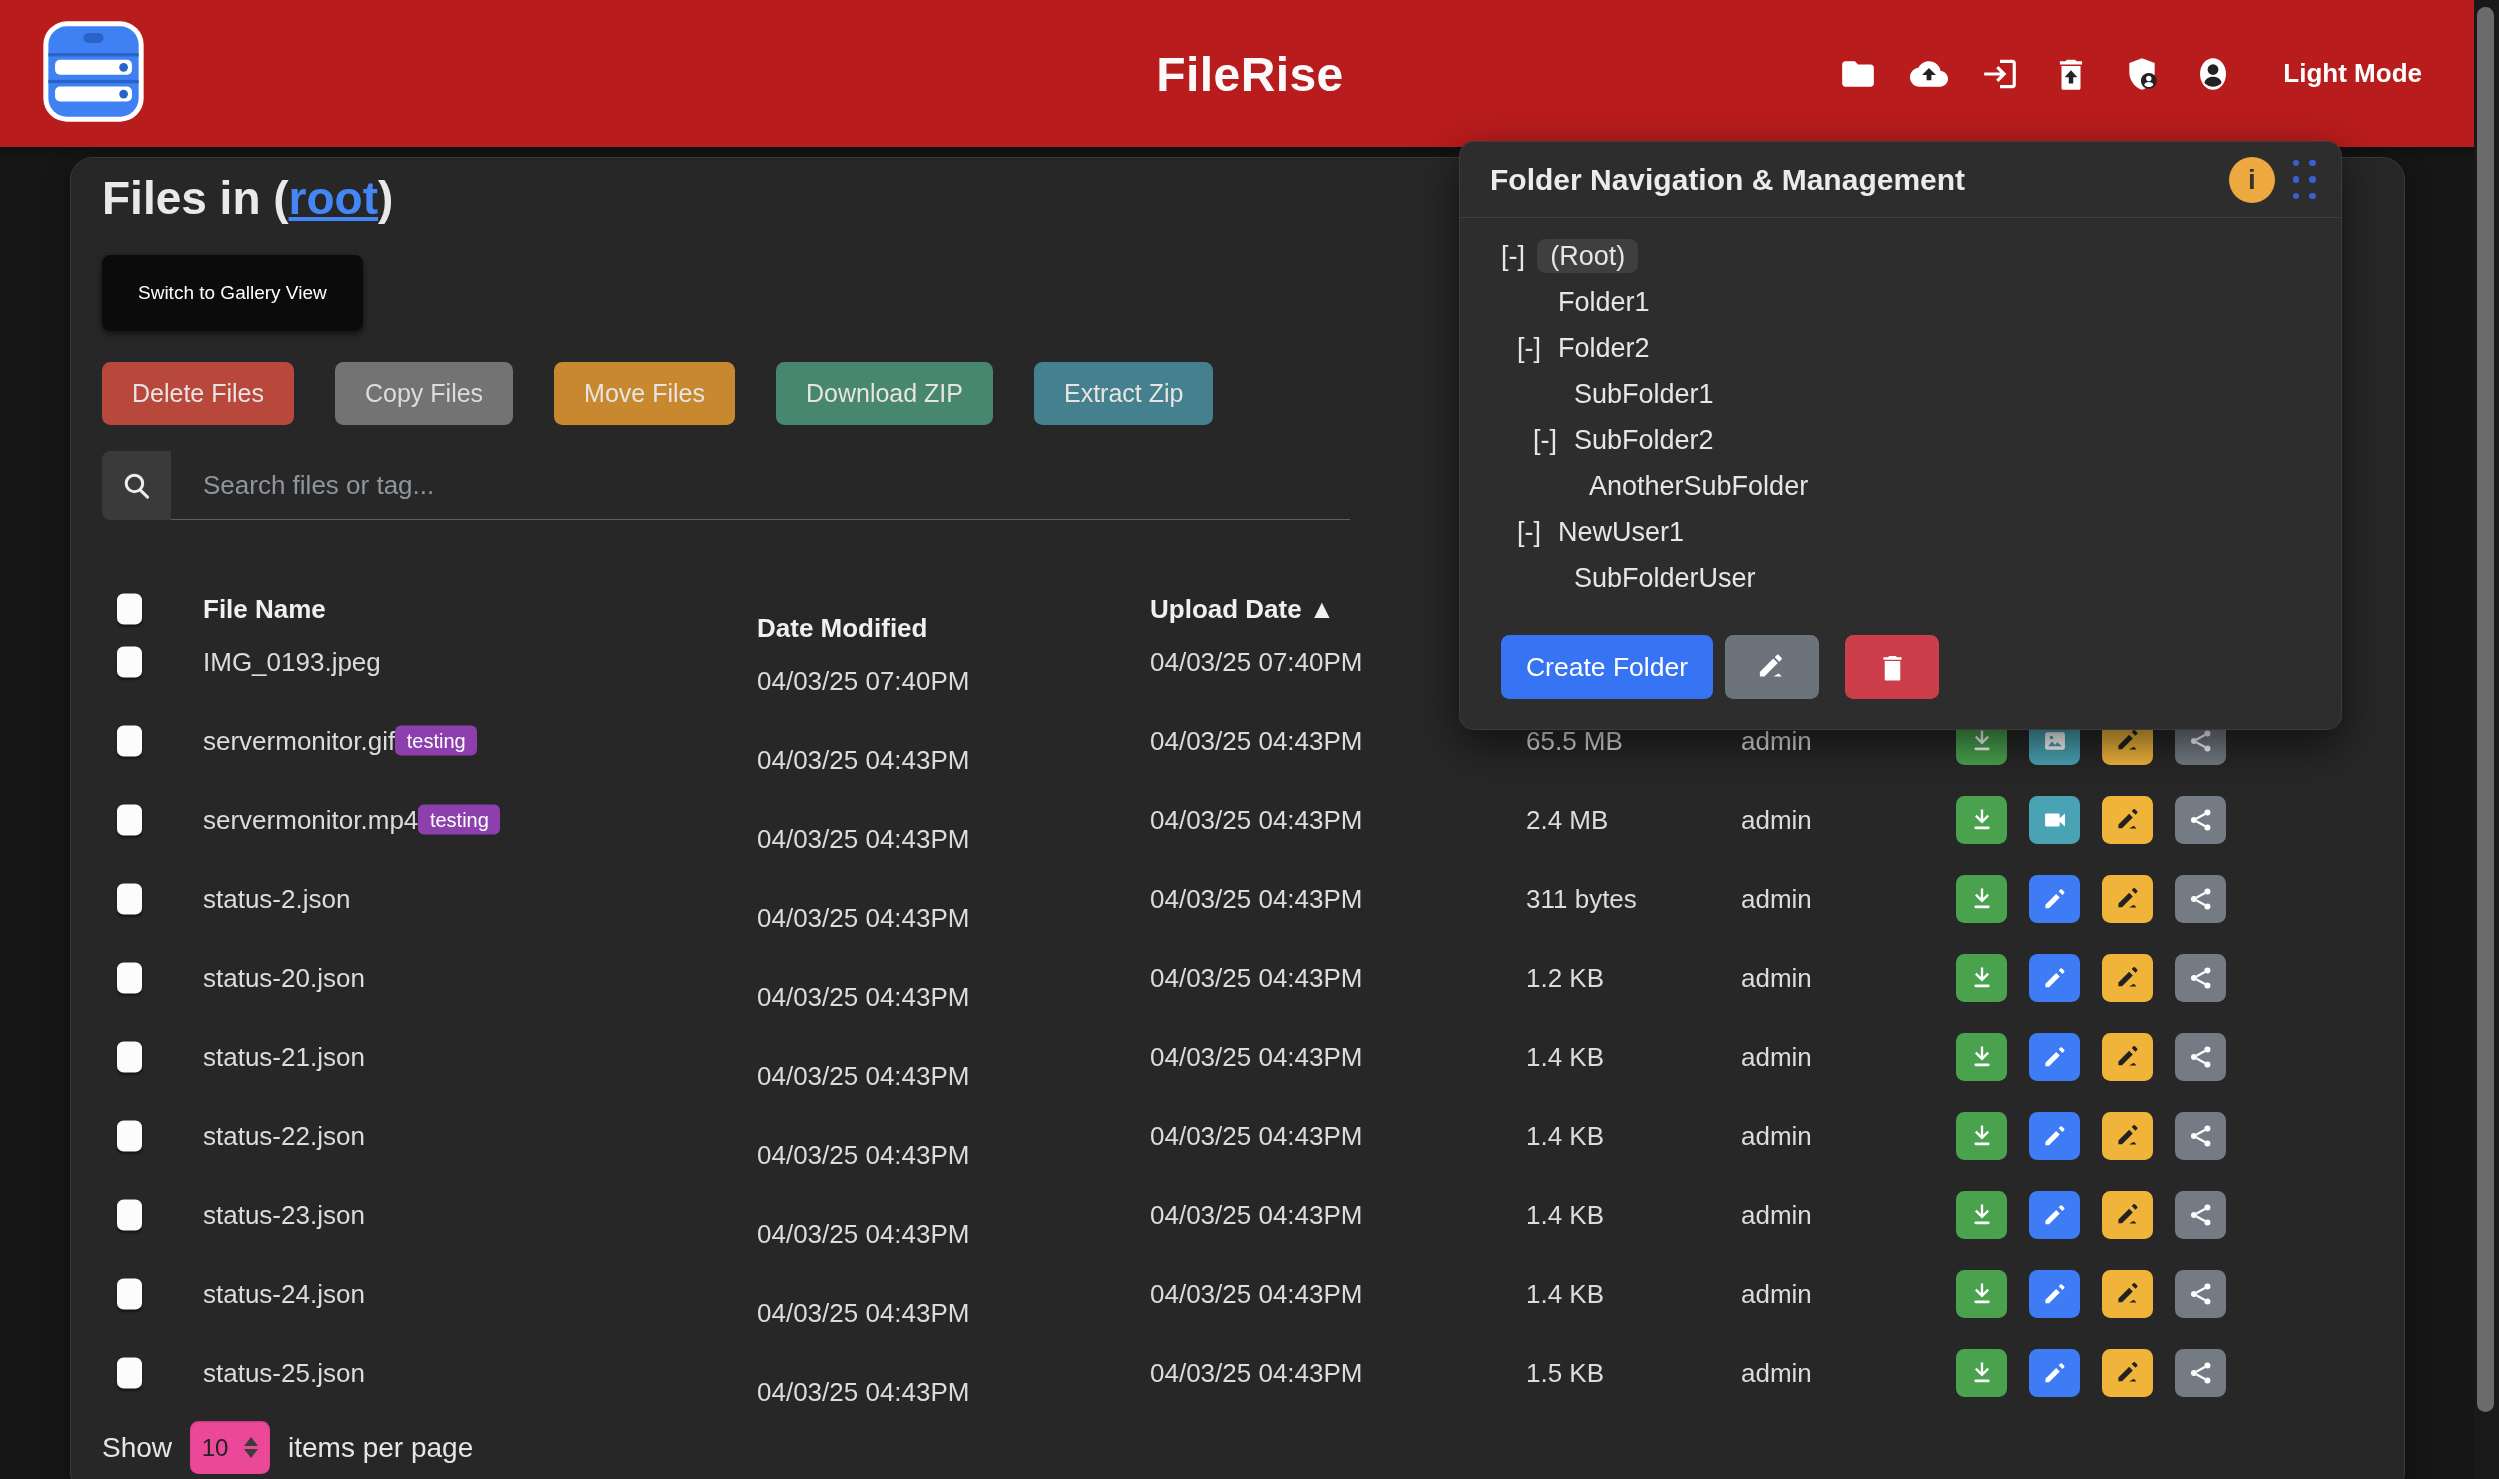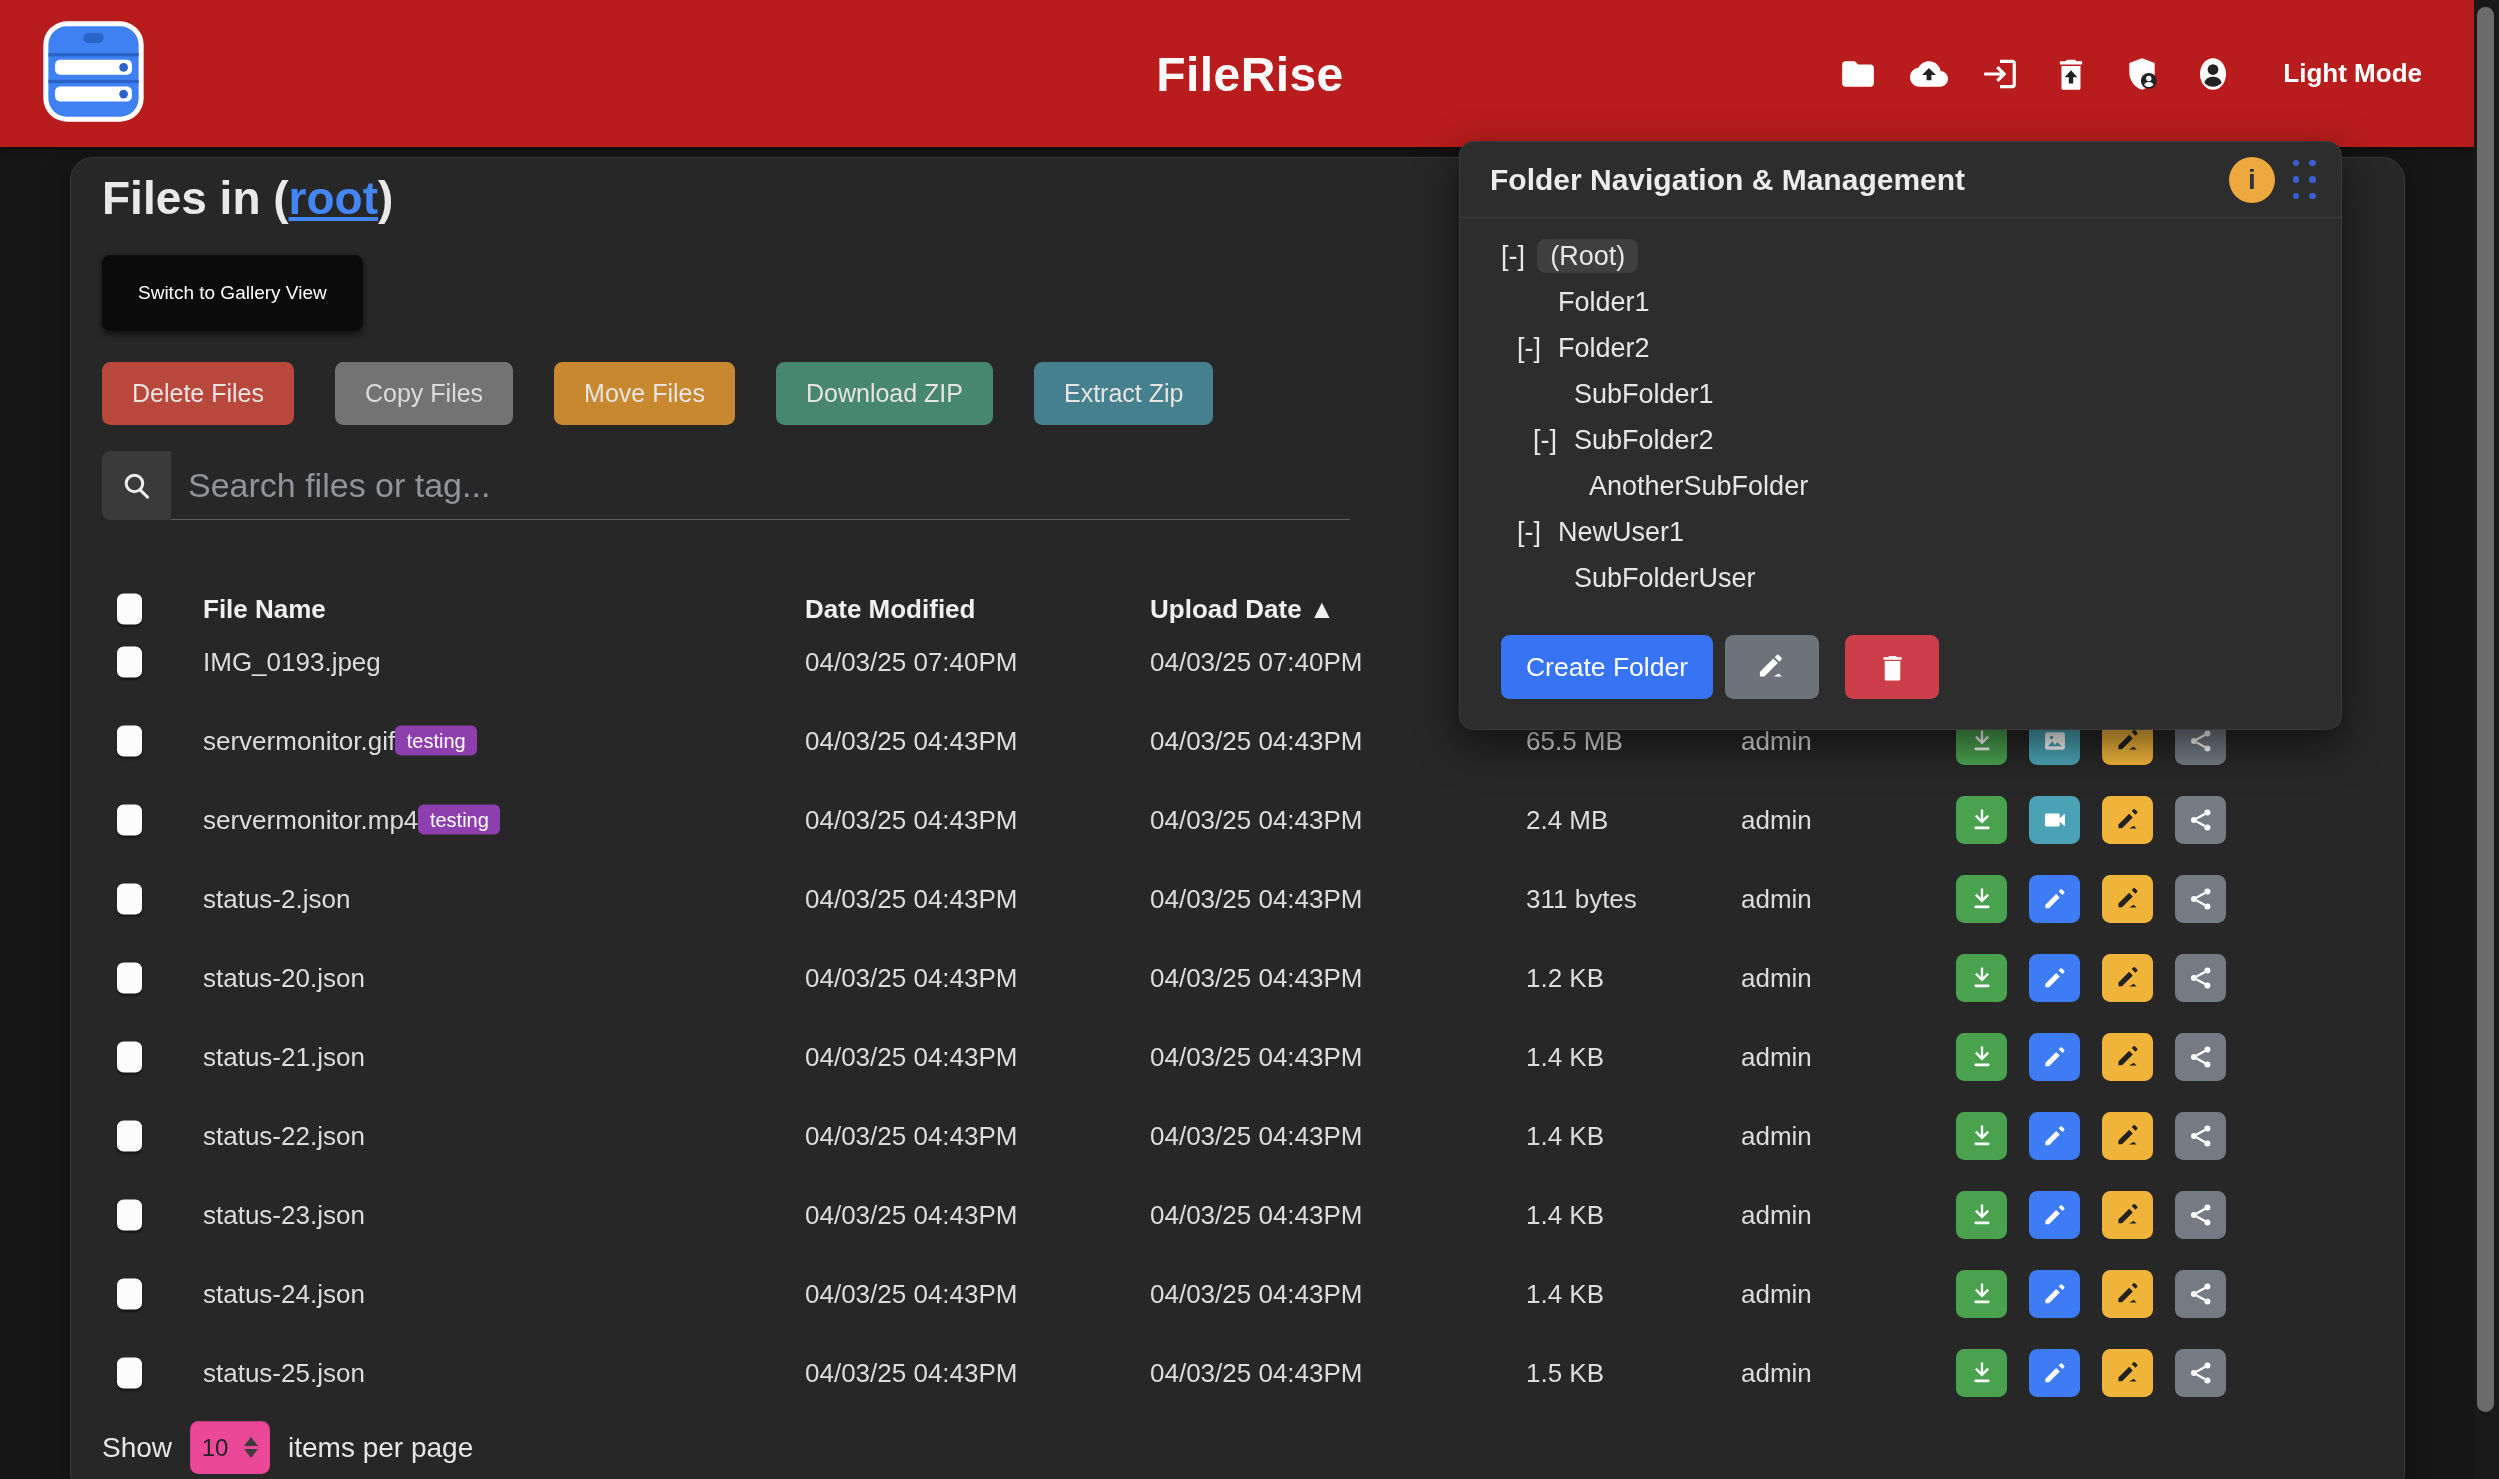--- a/index.html
+++ b/index.html
@@ -30,31 +30,31 @@
   .act-delete { background:#b8473c; }
   .act-copy   { background:#737373; color:#dcdcdc; }
   .act-move   { background:#c8882f; }
   .act-zip    { background:#47866f; }
   .act-extract{ background:#45808f; }
 
   .search-wrap { position:absolute; left:31px; top:293px; height:69px; width:1248px; display:flex; }
   .search-iconbox { width:69px; height:69px; background:#3a3a3a; border-radius:8.3px 0 0 8.3px;
                     display:flex; align-items:center; justify-content:center; cursor:pointer; }
   .search-input { flex:1; background:transparent; border:none; border-bottom:1.7px solid #5f5f5f;
-                  outline:none; color:#ef4444; font-size:34px; padding:0 17px;
+                  outline:none; color:#ef4444; font-size:26px; padding:0 32px;
                   font-family:"Liberation Sans","DejaVu Sans",sans-serif; }
   .search-input::placeholder { color:#8f959b; }
 
   .thead { position:absolute; left:0; top:426px; width:100%; height:50px; font-weight:700;
            color:#f0f0f0; font-size:27px; }
   .rows { position:absolute; left:0; top:464px; width:100%; }
   .file-row { position:relative; height:79px; }
   .cell { position:absolute; top:50%; transform:translateY(-50%); color:#dcdcdc; font-size:26px; white-space:nowrap; }
   .c-check { left:46px; } .c-name { left:132px; display:flex; align-items:center; }
-  .c-mod { left:734px; } .c-up { left:1079px; } .c-size { left:1455px; }
+  .c-mod { left:686px;margin-top:19px; } .c-up { left:1079px; } .c-size { left:1455px; }
   .c-uploader { left:1670px; } .c-actions { left:1885px; display:flex; gap:22px; }
   .thead .cell { color:#f0f0f0; }
   .checkbox { width:25px; height:31px; background:#fcfcfc; border-radius:6.6px;
               box-shadow:0 1.7px 2.5px rgba(0,0,0,.45); cursor:pointer; }
   .tag-badge { background:#8e3fae; color:#fff; font-size:20px; padding:4.1px 11.6px; border-radius:5.8px;
                line-height:1.1; }
   .row-btn { width:51px; height:48px; border:none; border-radius:8.3px; display:flex;
              align-items:center; justify-content:center; cursor:pointer; }
   .row-btn svg { width:28px; height:28px; }
   .btn-green { background:#4aa24f; } .btn-teal { background:#4aa3b4; } .btn-blue { background:#3d7cf4; }

